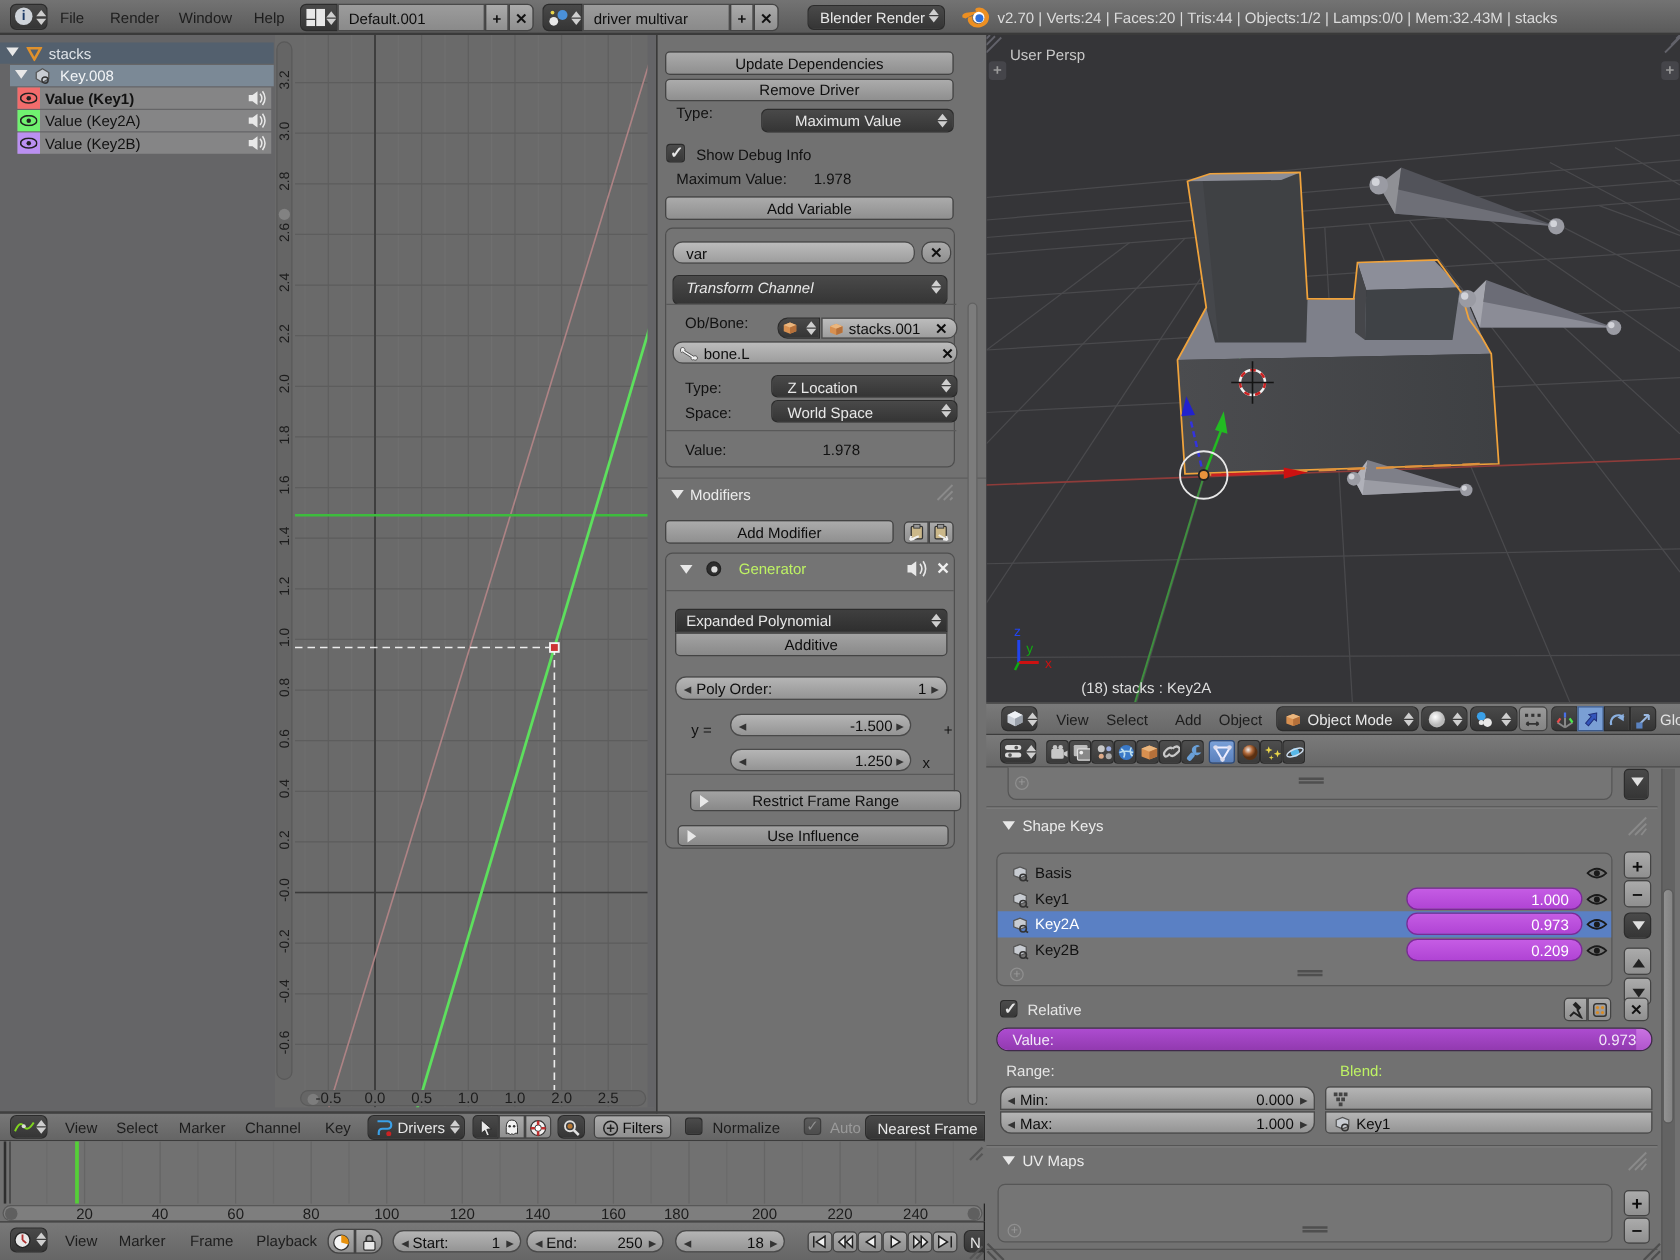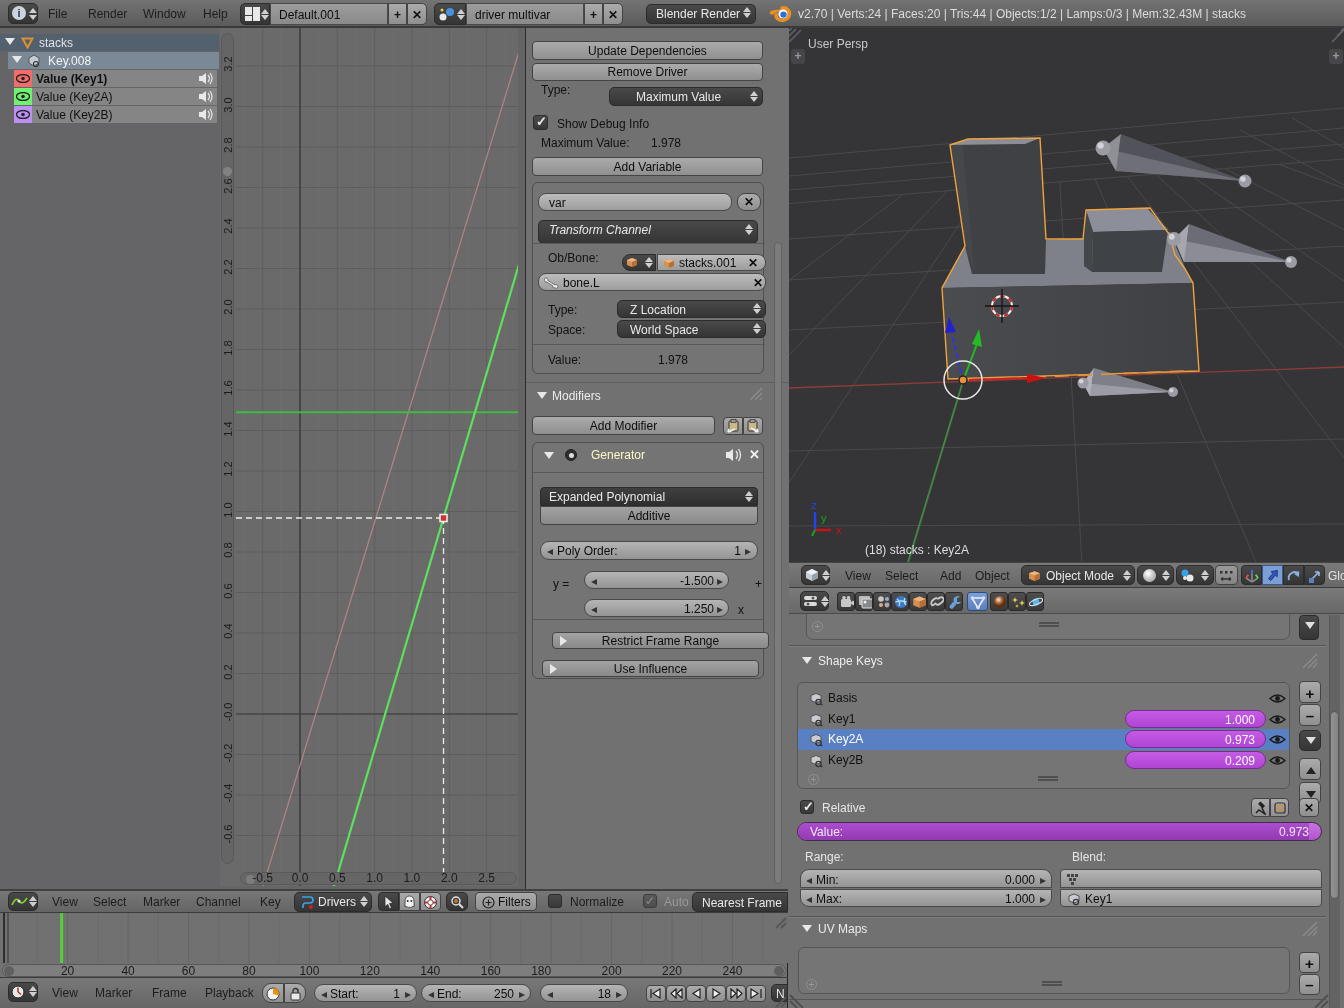--- a/index.html
+++ b/index.html
@@ -75,21 +75,21 @@
   <div class="dk" style="left:646px;top:4px;width:110px;height:20px;">
     <div class="abs" style="left:9px;top:2px;font-size:12px;">Blender Render</div>
     </div>
   <div class="updn" style="left:743px;top:7px;height:11px;"></div>
 
   <svg class="abs" style="left:769px;top:5px;" width="24" height="18" viewBox="0 0 24 18">
     <path d="M1,9 Q0,6 4,5.2 L12,4.2 Q10,2 13,1.2 Q17,0.5 20,3.5 Q23,6.5 22,10.5 Q21,15 16,16.5 Q11,18 7.5,15 Q4.5,12.5 5.5,9 L9,7.8 Q8,12 11.5,13.5 Q15,15 17.5,12 Q19.5,9 17.5,6.5 Q15,4 11.5,5.5 L3.5,9.8 Z" fill="#ec8f22"></path>
     <circle cx="14" cy="9" r="4.6" fill="#ffffff"></circle>
     <circle cx="14.5" cy="9.6" r="3.2" fill="#2e6fd9"></circle>
   </svg>
-  <div class="abs" style="left:798px;top:7px;color:#dcdcdc;">v2.70 | Verts:24 | Faces:20 | Tris:44 | Objects:1/2 | Lamps:0/3 | Mem:32.43M | stacks</div>
+  <div class="abs" style="left:798px;top:7px;color:#dcdcdc;">v2.70 | Verts:24 | Faces:20 | Tris:44 | Objects:1/2 | Lamps:0/0 | Mem:32.43M | stacks</div>
 </div>
 
 <div class="abs" id="graphed" style="left:0;top:28px;width:788px;height:885px;background:#656567;border-right:1px solid #242424;">
 
   <div class="abs" style="left:0;top:6px;width:219px;height:17px;background:#53606e;color:#dfe3e8;">
     <div class="abs" style="left:5px;top:4px;width:0;height:0;border-left:5px solid transparent;border-right:5px solid transparent;border-top:7px solid #e8e8e8;"></div>
     <svg class="abs" style="left:21px;top:3px;" width="13" height="12">
         <path d="M1.5,1.5 L11.5,1.5 L6.5,10.5 Z" fill="none" stroke="#e0912c" stroke-width="2"></path>
       </svg>
     <div class="abs" style="left:39px;top:2px;">stacks</div>
@@ -308,21 +308,21 @@
     <div class="btn" style="left:217px;top:389px;width:20px;height:18px;border-radius:0 4px 4px 0;"><svg width="14" height="14" style="margin-top:1px;">
           <rect x="2" y="2" width="9" height="10" rx="1" fill="#cbb88a" stroke="#333"></rect>
           <rect x="4" y="0.5" width="5" height="3" fill="#999" stroke="#333" stroke-width="0.7"></rect>
           <path d="M5,9 L12,13 M12,13 L8.5,12.4 M12,13 L11,9.8" stroke="#f0f0f0" stroke-width="1.6" fill="none"></path>
         </svg></div>
 
     <div class="panelbox" style="left:6px;top:414px;width:232px;height:237px;background:#747474;">
       <div class="abs" style="left:11px;top:9px;width:0;height:0;border-left:5px solid transparent;border-right:5px solid transparent;border-top:7px solid #e8e8e8;"></div>
       <div class="abs" style="left:32px;top:6px;width:12px;height:12px;border-radius:50%;background:#2e2e2e;border:1px solid #222;"></div>
       <div class="abs" style="left:36px;top:10px;width:5px;height:5px;border-radius:50%;background:#ddd;"></div>
-      <div class="abs" style="left:58px;top:5px;color:#fef9c3;">Generator</div>
+      <div class="abs" style="left:58px;top:5px;color:#bef264;">Generator</div>
       <svg class="abs" style="left:192px;top:5px;" width="18" height="14">
           <path d="M1,4 L4,4 L8,1 L8,13 L4,10 L1,10 Z" fill="#e8e8e8"></path>
           <path d="M11,3 Q14,7 11,11 M13.5,1 Q17.5,7 13.5,13" fill="none" stroke="#e8e8e8" stroke-width="1.3"></path>
         </svg>
       <div class="abs" style="left:216px;top:4px;color:#f0f0f0;font-weight:bold;font-size:13px;">✕</div>
       <div class="abs" style="left:0;top:29px;width:230px;border-top:1px solid #595959;"></div>
       <div class="dk" style="left:7px;top:44px;width:218px;height:19px;border-radius:4px 4px 0 0;background:linear-gradient(180deg,#3f3f3f,#2f2f2f);">
           <div class="abs" style="left:8px;top:2px;">Expanded Polynomial</div>
         </div>
       <div class="updn" style="left:212px;top:48px;height:11px;"></div>
@@ -885,21 +885,21 @@
           <circle cx="5" cy="9" r="1.3" fill="#d88c28"></circle>
           <circle cx="9" cy="9" r="1.3" fill="#d88c28"></circle>
         </svg></div>
     <div class="xbtn" style="left:510px;top:184px;width:20px;height:19px;border-radius:4px;line-height:18px;">✕</div>
     <div class="abs" style="left:8px;top:208px;width:525px;height:19px;border-radius:10px;border:1px solid #3f2a4a;background:linear-gradient(180deg,#c973e2,#b055cc);color:#f2e8f8;overflow:hidden;">
       <div class="abs" style="left:0;top:0;width:511px;height:19px;background:linear-gradient(180deg,#ad4cd0,#8f38ac);"></div>
       <div class="abs" style="left:12px;top:2px;">Value:</div>
         <div class="abs" style="right:12px;top:2px;">0.973</div>
     </div>
     <div class="abs" style="left:16px;top:236px;color:#e6e6e6;">Range:</div>
-    <div class="abs" style="left:283px;top:236px;color:#e5e5e5;">Blend:</div>
+    <div class="abs" style="left:283px;top:236px;color:#bef264;">Blend:</div>
     <div class="pill" style="left:11px;top:255px;width:252px;height:19px;border-radius:9px 9px 0 0;">
       <div class="abs" style="left:5px;top:3px;color:#333;">◂</div>
         <div class="abs" style="left:15px;top:3px;">Min:</div>
       <div class="abs" style="right:16px;top:3px;">0.000</div>
         <div class="abs" style="right:5px;top:3px;color:#333;">▸</div>
     </div>
     <div class="pill" style="left:11px;top:275px;width:252px;height:18px;border-radius:0 0 9px 9px;">
       <div class="abs" style="left:5px;top:2px;color:#333;">◂</div>
         <div class="abs" style="left:15px;top:2px;">Max:</div>
       <div class="abs" style="right:16px;top:2px;">1.000</div>

